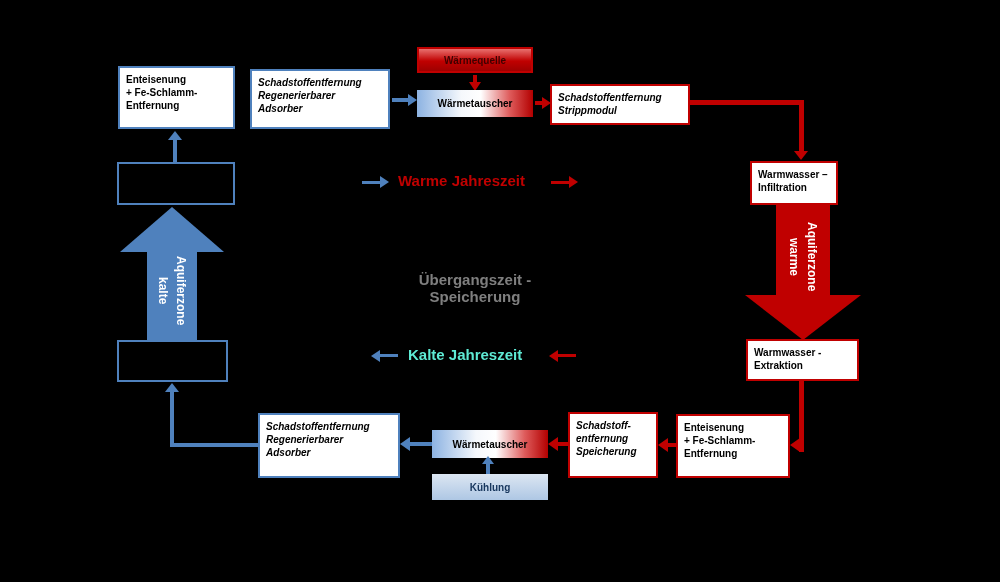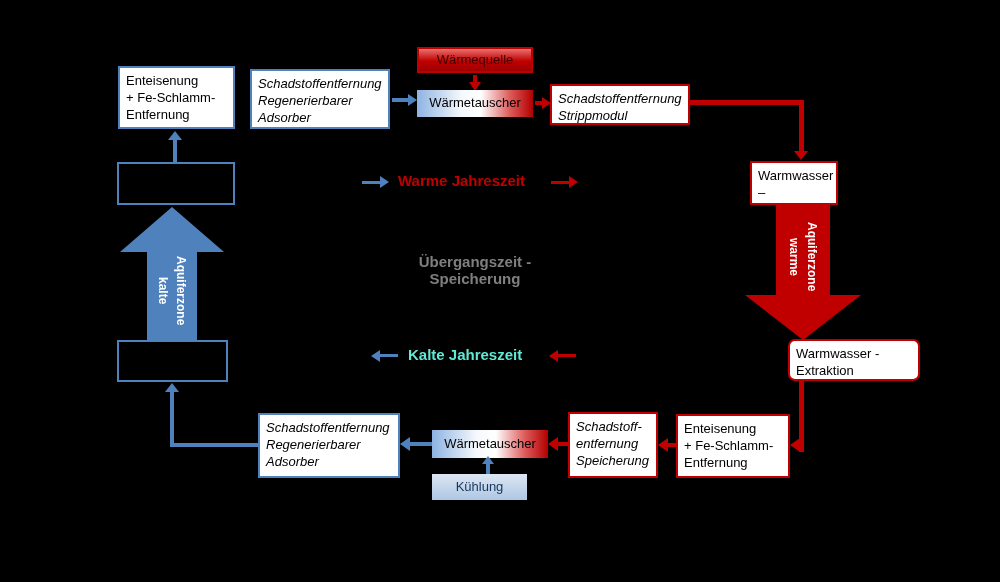--- a/index.html
+++ b/index.html
@@ -4,22 +4,22 @@
 <style>
   html,body{margin:0;padding:0;background:#000;}
   .canvas{
     position:relative;width:1000px;height:582px;background:#000;overflow:hidden;
     font-family:"Liberation Sans",sans-serif;
   }
   .red{--c:#c00000;}
   .blue{--c:#4f81bd;}
   .box{
     position:absolute;box-sizing:border-box;background:#fff;
-    border:2px solid var(--c);color:#000;font-size:13px;line-height:1.3;
-    padding:5px 6px;white-space:pre-line;
+    border:2px solid var(--c);color:#000;font-size:10px;line-height:1.3;
+    padding:5px 6px;white-space:pre-line;font-weight:bold;
   }
   .box.center{display:flex;align-items:center;justify-content:center;text-align:center;padding:2px;}
   .box.italic{font-style:italic;}
   .box.empty{background:transparent;}
   .box.heatsrc{
     background:linear-gradient(180deg,#e8706e 0%,#c00000 55%,#9e0000 100%);
     color:#3f0000;border-color:#c00000;
   }
   .box.hx{
     background:linear-gradient(90deg,#8db3e2 0%,#f5f8fc 38%,#ffffff 55%,#de5b5b 80%,#b30000 100%);
@@ -38,21 +38,21 @@
   .vtext{
     position:absolute;display:flex;align-items:center;justify-content:center;
     writing-mode:vertical-lr;white-space:pre-line;color:#fff;font-weight:bold;
     font-size:12px;line-height:1.5;text-align:center;
   }
   .season{
     position:absolute;font-size:15px;font-weight:bold;white-space:pre-line;
   }
   .season.warm{color:#c00000;}
   .season.cold{color:#5eead4;}
-  .season.transition{color:#7f7f7f;text-align:center;}
+  .season.transition{color:#7f7f7f;text-align:center;margin-top:18px;}
 </style>
 </head>
 <body>
 
 <div class="canvas">
 
   <div class="box blue" style="left:118px;top:66px;width:117px;height:63px;">Enteisenung
 + Fe-Schlamm-
 Entfernung</div>
 
@@ -81,21 +81,21 @@
   <div class="tri tri-down red" style="left:794px;top:151px;border-left-width:7px;border-right-width:7px;border-top-width:9px;"></div>
 
   <div class="box red" style="left:750px;top:161px;width:88px;height:44px;">Warmwasser –
 Infiltration</div>
 
   <div class="line red" style="left:776px;top:205px;width:54px;height:91px;"></div>
   <div class="tri tri-down red" style="left:745px;top:295px;border-left-width:58px;border-right-width:58px;border-top-width:45px;"></div>
   <div class="vtext" style="left:776px;top:207px;width:54px;height:100px;">warme
 Aquiferzone</div>
 
-  <div class="box red" style="left:788px;top:339px;width:132px;height:42px;border-radius:7px;">Warmwasser -
+  <div class="box red" style="left:746px;top:339px;width:113px;height:42px;">Warmwasser -
 Extraktion</div>
 
   <div class="line red" style="left:799px;top:381px;width:5px;height:71px;"></div>
   <div class="tri tri-left red" style="left:790px;top:438px;border-top-width:7px;border-bottom-width:7px;border-right-width:10px;"></div>
 
   <div class="box red" style="left:676px;top:414px;width:114px;height:64px;">Enteisenung
 + Fe-Schlamm-
 Entfernung</div>
 
   <div class="line red" style="left:668px;top:443px;width:8px;height:4px;"></div>
@@ -106,21 +106,21 @@
 Speicherung</div>
 
   <div class="line red" style="left:558px;top:442px;width:10px;height:4px;"></div>
   <div class="tri tri-left red" style="left:548px;top:437px;border-top-width:7px;border-bottom-width:7px;border-right-width:10px;"></div>
 
   <div class="box hx center" style="left:432px;top:430px;width:116px;height:28px;">Wärmetauscher</div>
 
   <div class="line blue" style="left:486px;top:463px;width:4px;height:11px;"></div>
   <div class="tri tri-up blue" style="left:482px;top:456px;border-left-width:6px;border-right-width:6px;border-bottom-width:8px;"></div>
 
-  <div class="box cool center" style="left:432px;top:474px;width:95px;height:26px;">Kühlung</div>
+  <div class="box cool center" style="left:432px;top:474px;width:116px;height:26px;">Kühlung</div>
 
   <div class="line blue" style="left:410px;top:442px;width:22px;height:4px;"></div>
   <div class="tri tri-left blue" style="left:400px;top:437px;border-top-width:7px;border-bottom-width:7px;border-right-width:10px;"></div>
 
   <div class="box blue italic" style="left:258px;top:413px;width:142px;height:65px;">Schadstoffentfernung
 Regenerierbarer
 Adsorber</div>
 
   <div class="line blue" style="left:170px;top:443px;width:88px;height:4px;"></div>
   <div class="line blue" style="left:170px;top:392px;width:4px;height:55px;"></div>

